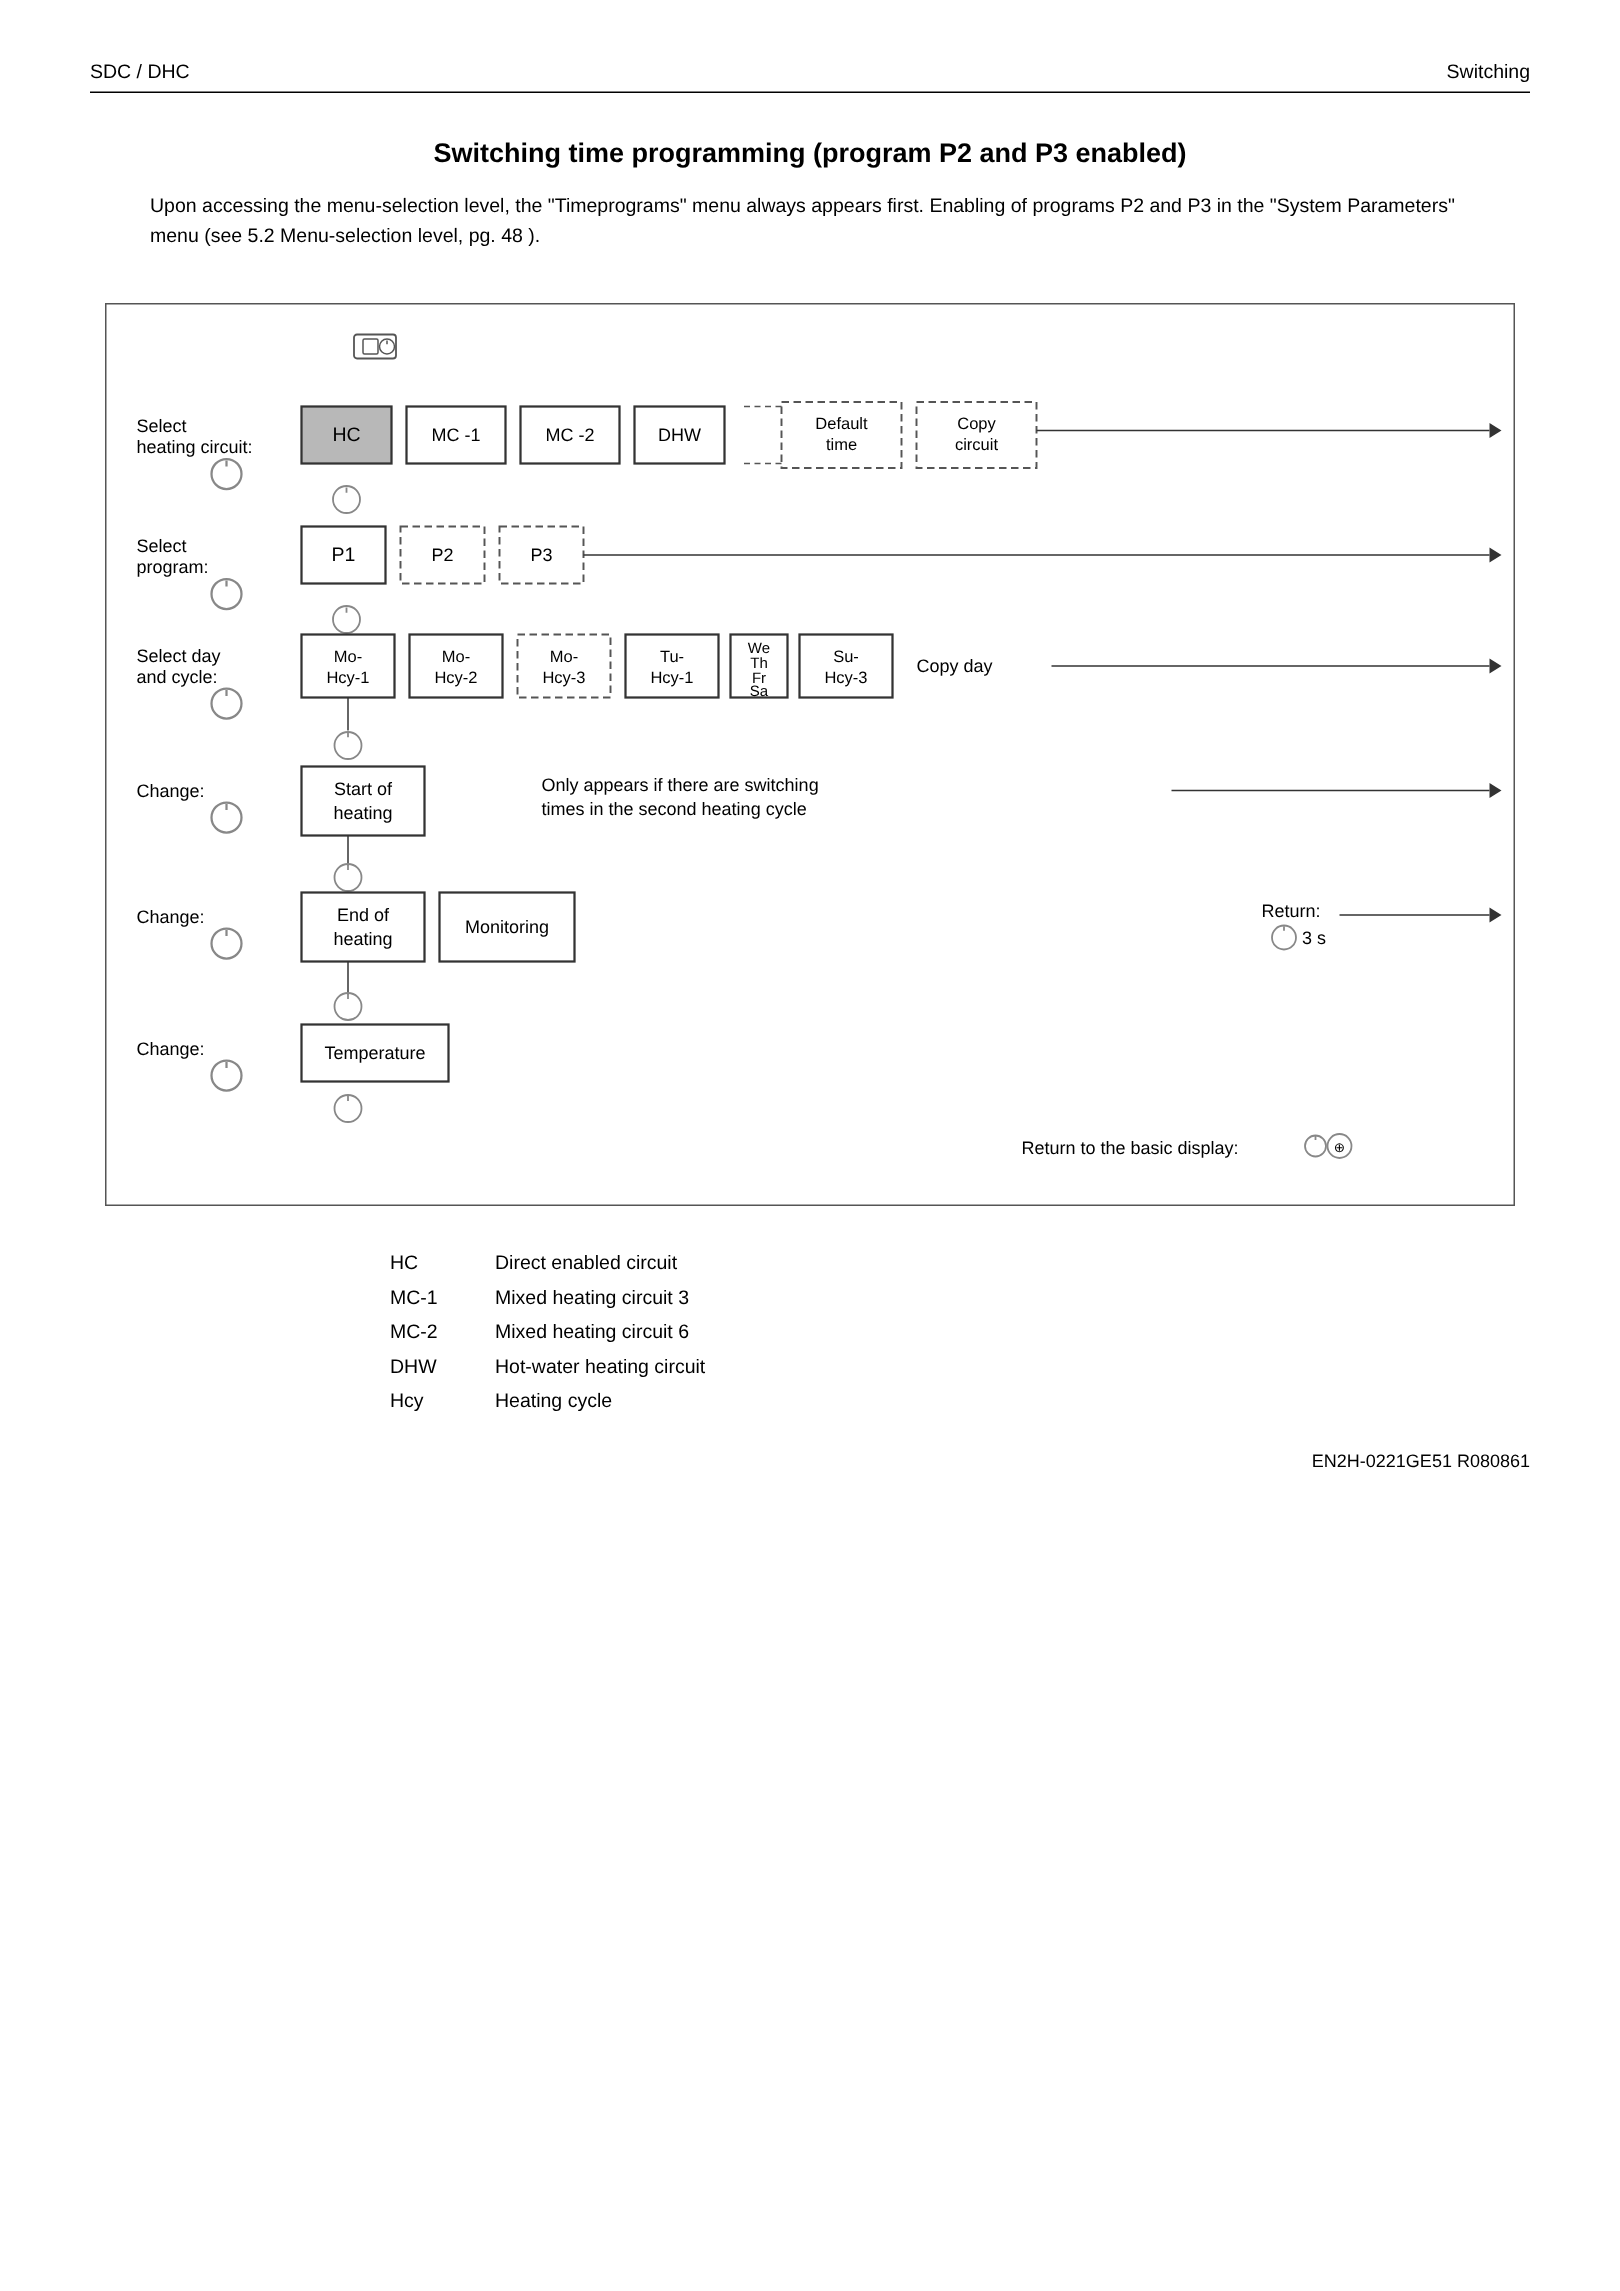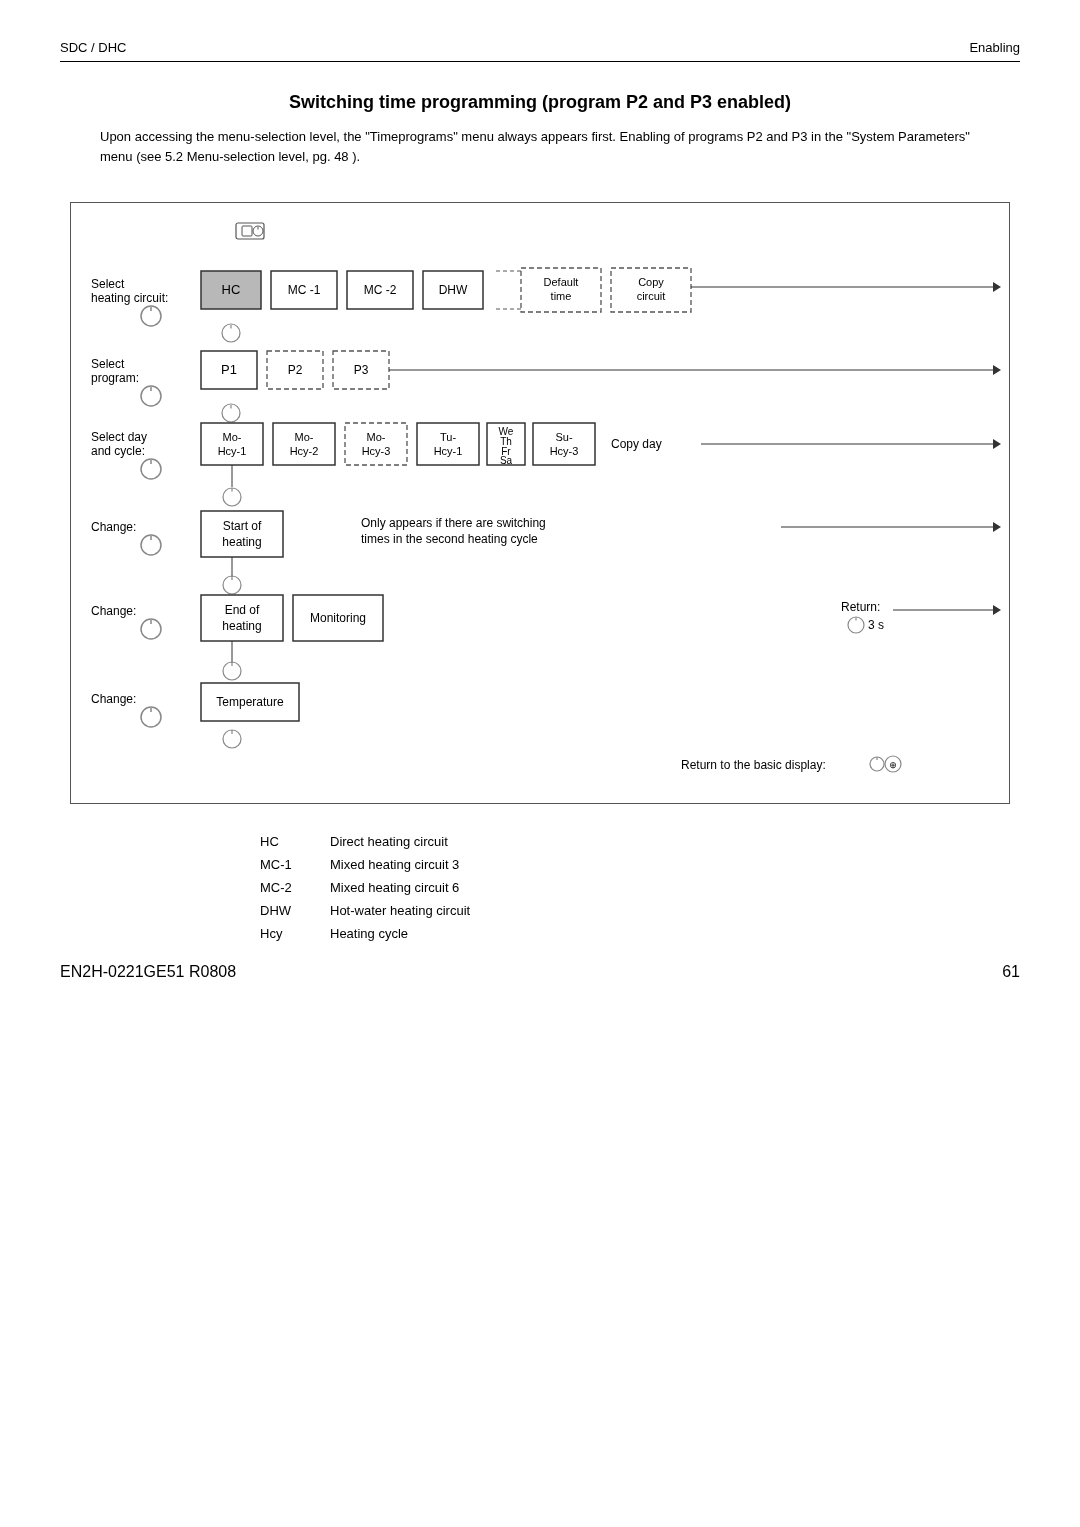--- a/index.html
+++ b/index.html
@@ -63,33 +63,33 @@
       flex-shrink: 0;
     }
     .def-val { flex: 1; }
 
     .footer-bar {
       position: absolute;
       bottom: 30px;
       left: 60px;
       right: 60px;
       display: flex;
-      justify-content: space-between;
-      font-size: 16px;
+      justify-content: flex-end;
+      font-size: 12px;
       border-top: none;
     }
   </style>
 </head>
 <body>
 
 <div class="page">
 
   <div class="header-bar">
     <span>SDC / DHC</span>
-    <span>Enabling</span>
+    <span>Switching</span>
   </div>
 
   <div class="section-title">Switching time programming (program P2 and P3 enabled)</div>
 
   <div class="intro-text">Upon accessing the menu-selection level, the "Timeprograms" menu always appears first. Enabling of programs P2 and P3 in the "System Parameters" menu (see 5.2 Menu-selection level, pg. 48 ).</div>
 
   <div class="diagram-box">
 
     <svg width="940" height="580" style="display:block; margin:0 auto;">
 
@@ -256,21 +256,21 @@
       <circle cx="796" cy="551" r="7" fill="none" stroke="#888" stroke-width="1.2"></circle>
       <line x1="796" y1="544" x2="796" y2="547" stroke="#888" stroke-width="1.2"></line>
       <circle cx="812" cy="551" r="8" fill="none" stroke="#888" stroke-width="1.2"></circle>
       <text x="812" y="555" text-anchor="middle" font-size="9" font-family="Arial">⊕</text>
     </svg>
   </div>
 
   <div class="def-list">
     <div class="def-row">
       <span class="def-key">HC</span>
-      <span class="def-val">Direct heating circuit</span>
+      <span class="def-val">Direct enabled circuit</span>
     </div>
     <div class="def-row">
       <span class="def-key">MC-1</span>
       <span class="def-val">Mixed heating circuit 3</span>
     </div>
     <div class="def-row">
       <span class="def-key">MC-2</span>
       <span class="def-val">Mixed heating circuit 6</span>
     </div>
     <div class="def-row">

